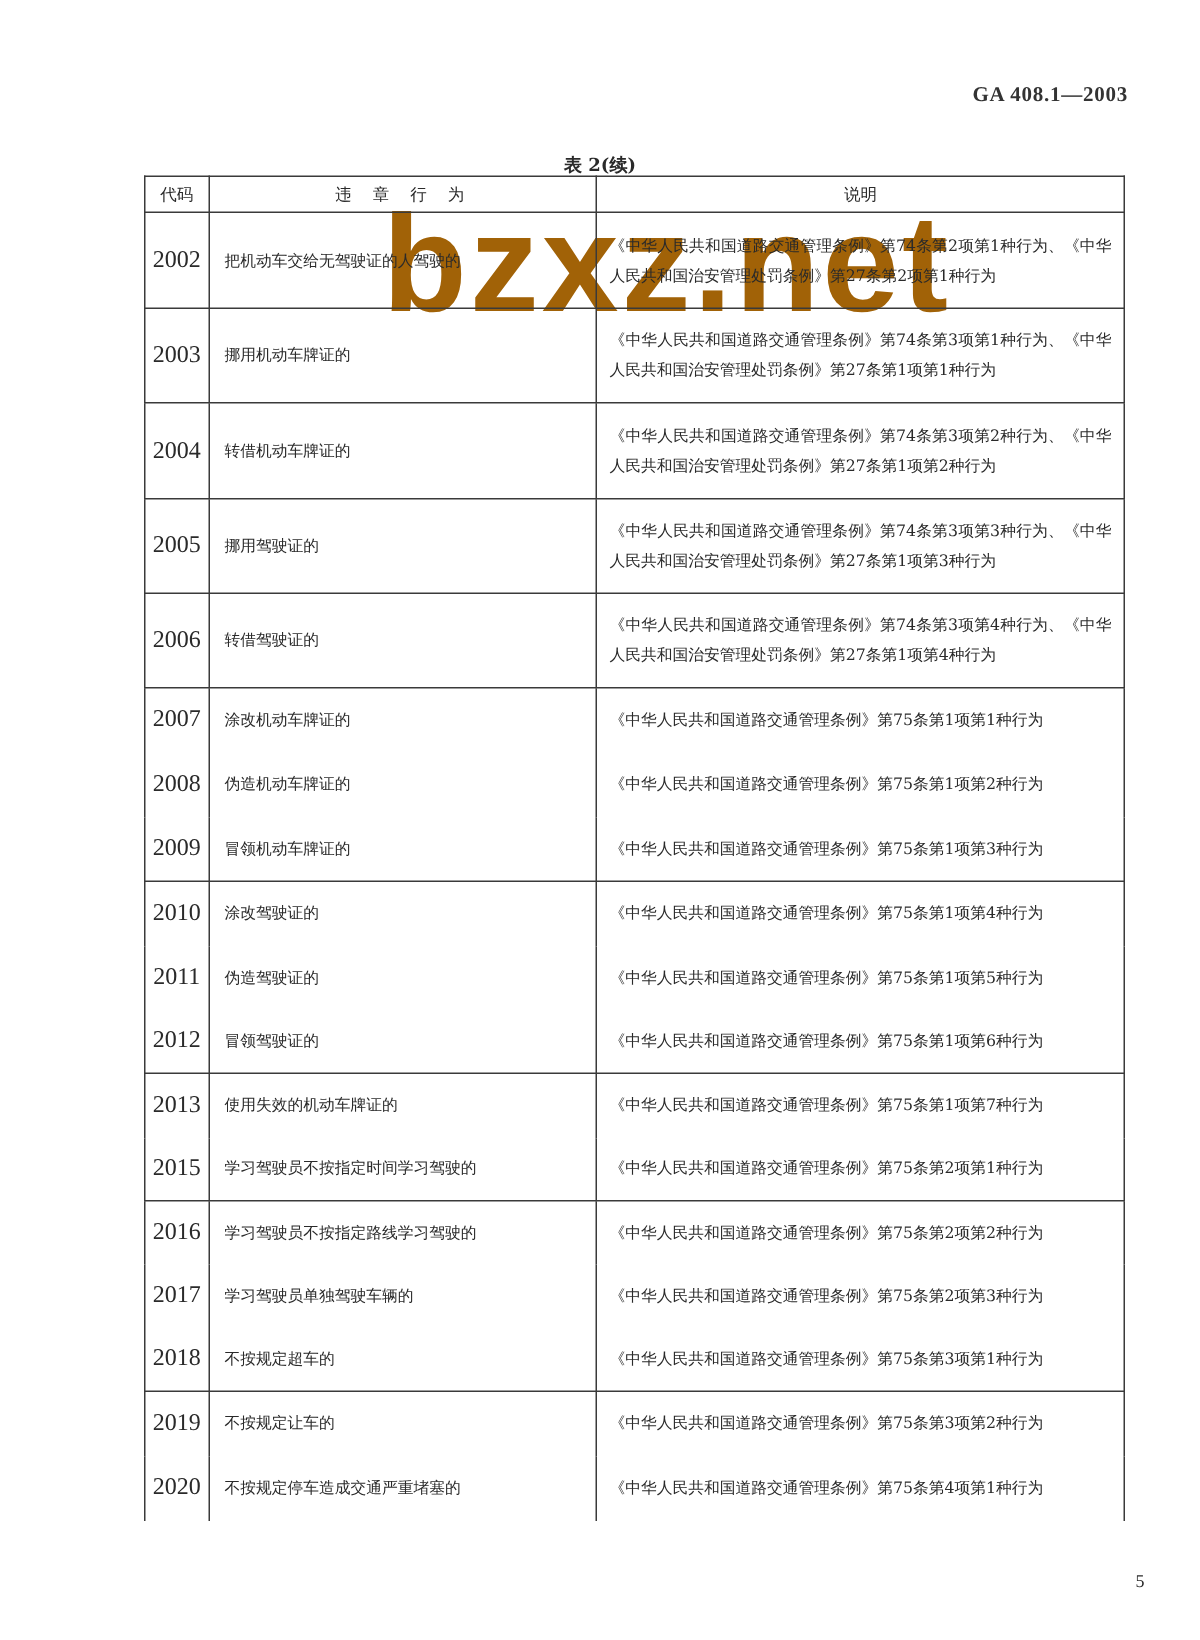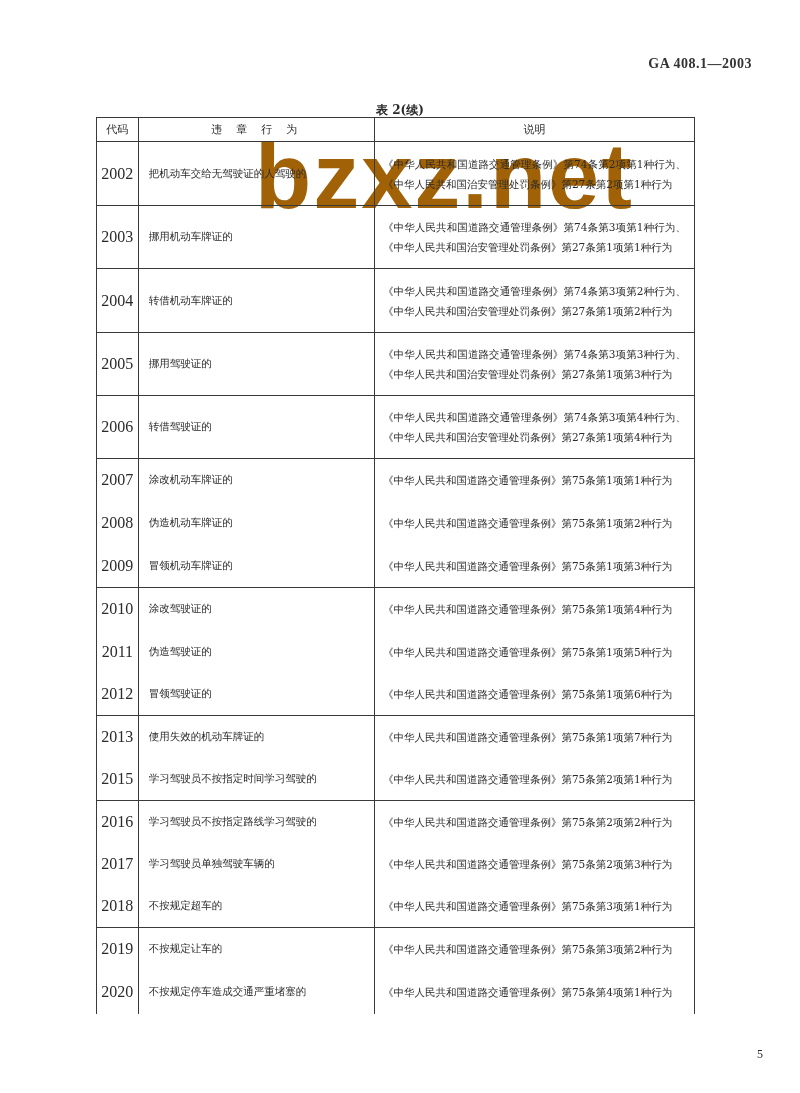--- a/index.html
+++ b/index.html
@@ -12,21 +12,21 @@
     font-family: "Liberation Serif", serif; color: #333;
   }
   .table-caption {
     position: absolute; top: 102px; left: 0; width: 800px; text-align: center; font-size: 12px; font-weight: bold;
   }
   .watermark {
     position: absolute; top: 130px; left: 255px; font-size: 92px; font-weight: bold; color: #a16207;
     font-family: "Liberation Sans", sans-serif; letter-spacing: 2px; z-index: 0; line-height: 1;
   }
   table.main {
-    position: absolute; top: 117px; left: 96px; width: 599px; border-collapse: collapse; z-index: 1;
+    position: absolute; top: 117px; left: 96px; width: 654px; border-collapse: collapse; z-index: 1;
     font-size: 10.5px; background: transparent;
   }
   table.main td, table.main th {
     border: 1.5px solid #3a3a3a; padding: 0; vertical-align: middle;
   }
   table.main th { height: 23px; font-weight: normal; font-size: 11px; }
   .c-code { width: 42px; text-align: center; font-family: "Liberation Serif", serif; font-size: 16px; }
   .c-act { width: 255px; padding-left: 10px !important; text-align: left; }
   .c-desc { width: 345px; padding: 0 8px !important; line-height: 20px; text-align: justify; }
   .hdr-act { letter-spacing: 14px; text-align: center; }

